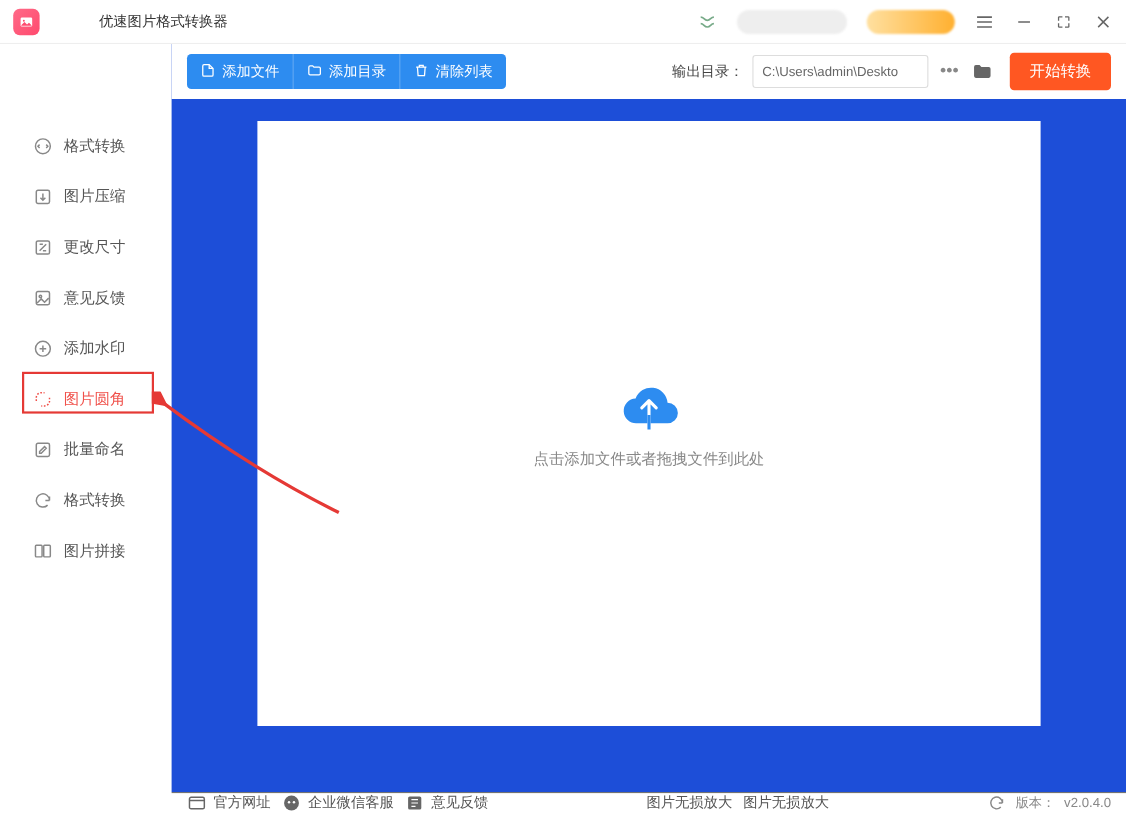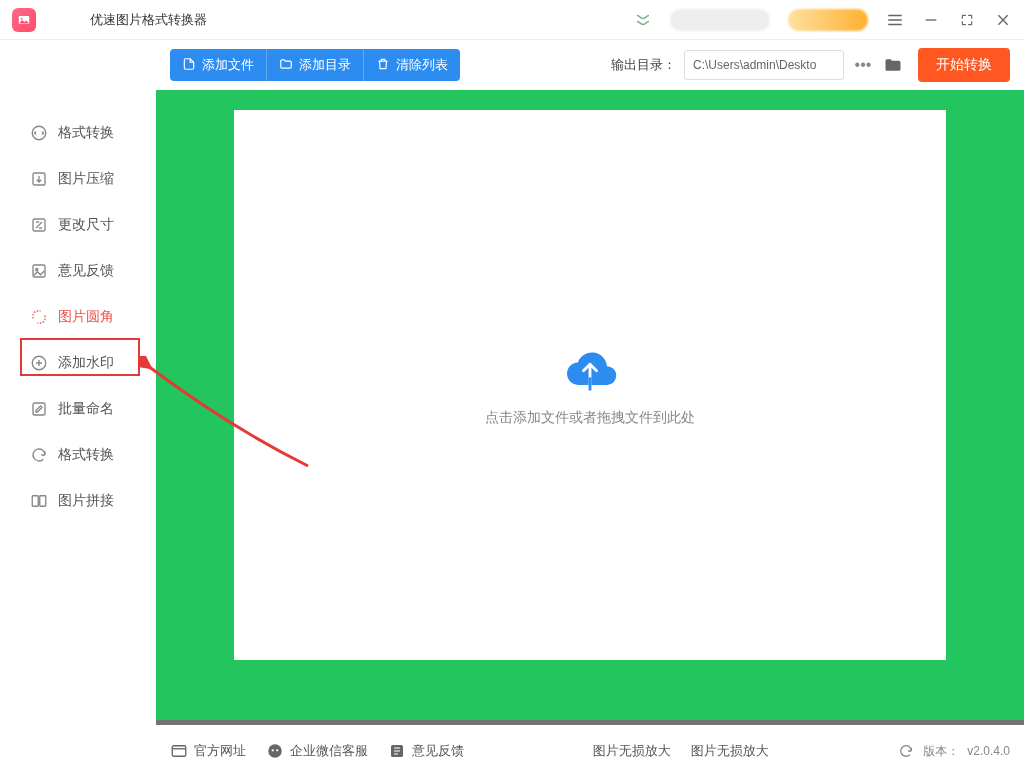--- a/index.html
+++ b/index.html
@@ -15,37 +15,37 @@
 .badge-blur { height: 22px; border-radius: 11px; background: #eee; filter: blur(1px); }
 
 .app-body { display: flex; height: 680px; }
 .sidebar { width: 156px; padding-top: 70px; }
 .side-item { height: 46px; display: flex; align-items: center; padding-left: 30px; gap: 10px; font-size: 14px; color: #555; cursor: pointer; }
 .side-item .si-icon { width: 18px; height: 18px; color: #888; display:flex; align-items:center; justify-content:center; }
 .side-item.active { color: #f0504a; }
 .side-item.active .si-icon { color: #f0504a; }
 .side-highlight { position: absolute; left: 20px; top: 338px; width: 120px; height: 38px; border: 2px solid #e53935; pointer-events: none; }
 
-.content { flex: 1; background: #22c55e; position: relative; }
+.content { flex: 1; background: #1d4ed8; position: relative; }
 .toolbar { height: 50px; background: #fff; display: flex; align-items: center; padding: 0 14px; gap: 0; }
 .tb-btn-group { display: flex; background: #2d8cf0; border-radius: 4px; overflow: hidden; }
 .tb-btn { height: 32px; padding: 0 12px; display: flex; align-items: center; gap: 6px; color: #fff; font-size: 13px; cursor: pointer; }
 .tb-btn + .tb-btn { border-left: 1px solid rgba(255,255,255,0.25); }
 .tb-spacer { flex: 1; }
 .out-label { font-size: 13px; color: #444; margin-right: 8px; }
 .out-input { width: 160px; height: 30px; border: 1px solid #ddd; border-radius: 3px; padding: 0 8px; font-size: 12px; color: #666; background:#fff; }
 .ellipsis-btn { width: 30px; height: 30px; display:flex; align-items:center; justify-content:center; color:#888; cursor:pointer; margin-left:4px; }
 .folder-btn { width: 30px; height: 30px; display:flex; align-items:center; justify-content:center; color:#666; cursor:pointer; }
 .start-btn { margin-left: 10px; height: 34px; padding: 0 18px; background: #ff5722; color: #fff; border-radius: 4px; font-size: 14px; display:flex; align-items:center; cursor:pointer; }
 
 .drop-area { position: absolute; left: 78px; top: 70px; right: 78px; bottom: 60px; background: #fff; display: flex; flex-direction: column; align-items: center; justify-content: center; }
 .cloud-icon { width: 60px; height: 50px; color: #2d8cf0; }
 .drop-text { margin-top: 16px; font-size: 14px; color: #888; }
 
-.footer { position: absolute; bottom: 0; left: 156px; right: 0; height: 40px; background: #fff; border-top: 5px solid #737373; display: flex; align-items: flex-end; padding: 0 14px; gap: 20px; font-size: 13px; color: #555; }
+.footer { position: absolute; bottom: 0; left: 156px; right: 0; height: 40px; background: #fff; border-top: 1px solid #737373; display: flex; align-items: flex-start; padding: 0 14px; gap: 10px; font-size: 13px; color: #555; }
 .footer .fitem { display: flex; align-items: center; gap: 6px; cursor: pointer; }
 .footer .fspacer { flex: 1; }
 .footer .ficon { width: 18px; height: 18px; color: #666; display:flex; align-items:center; justify-content:center; }
 .version { color: #888; font-size: 12px; display:flex; align-items:center; gap:8px; }
 
 .arrow-annot { position: absolute; left: 138px; top: 356px; width: 180px; height: 120px; pointer-events: none; }
 </style>
 </head>
 <body>
 
@@ -123,37 +123,37 @@
     <div class="side-item">
       <span class="si-icon">
           <svg width="18" height="18" viewBox="0 0 24 24" fill="none" stroke="currentColor" stroke-width="1.8">
             <rect x="4" y="4" width="16" height="16" rx="2"></rect>
             <circle cx="9" cy="10" r="1.5"></circle>
             <path d="M5 18l5-5 4 4 5-5"></path>
           </svg>
         </span>
       <span>意见反馈</span>
     </div>
+    <div class="side-item">
+      <span class="si-icon">
+          <svg width="18" height="18" viewBox="0 0 24 24" fill="none" stroke="currentColor" stroke-width="1.8">
+            <circle cx="12" cy="12" r="9"></circle>
+            <path d="M8 12h8M12 8v8"></path>
+          </svg>
+        </span>
+      <span>添加水印</span>
+    </div>
     <div class="side-item active">
       <span class="si-icon">
           <svg width="18" height="18" viewBox="0 0 24 24" fill="none" stroke="currentColor" stroke-width="1.8">
             <path d="M4 14v-4a6 6 0 016-6h4" stroke-dasharray="2 2"></path>
             <path d="M20 10v4a6 6 0 01-6 6h-4" stroke-dasharray="2 2"></path>
           </svg>
         </span>
       <span>图片圆角</span>
-    </div>
-    <div class="side-item">
-      <span class="si-icon">
-          <svg width="18" height="18" viewBox="0 0 24 24" fill="none" stroke="currentColor" stroke-width="1.8">
-            <circle cx="12" cy="12" r="9"></circle>
-            <path d="M8 12h8M12 8v8"></path>
-          </svg>
-        </span>
-      <span>添加水印</span>
     </div>
     <div class="side-item">
       <span class="si-icon">
           <svg width="18" height="18" viewBox="0 0 24 24" fill="none" stroke="currentColor" stroke-width="1.8">
             <rect x="4" y="4" width="16" height="16" rx="2"></rect>
             <path d="M8 14l6-6 2 2-6 6H8v-2z"></path>
           </svg>
         </span>
       <span>批量命名</span>
     </div>

